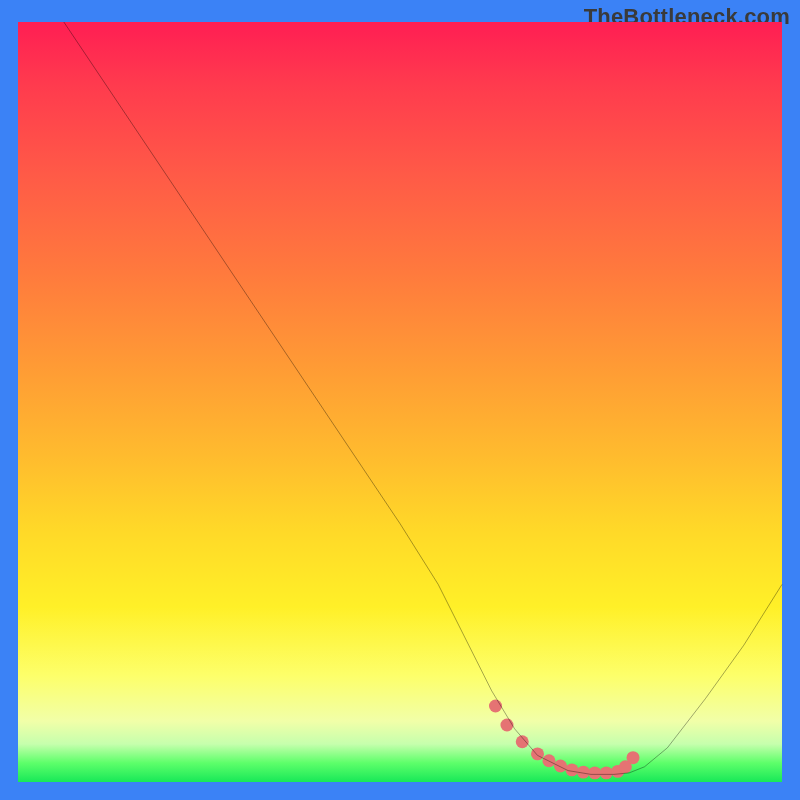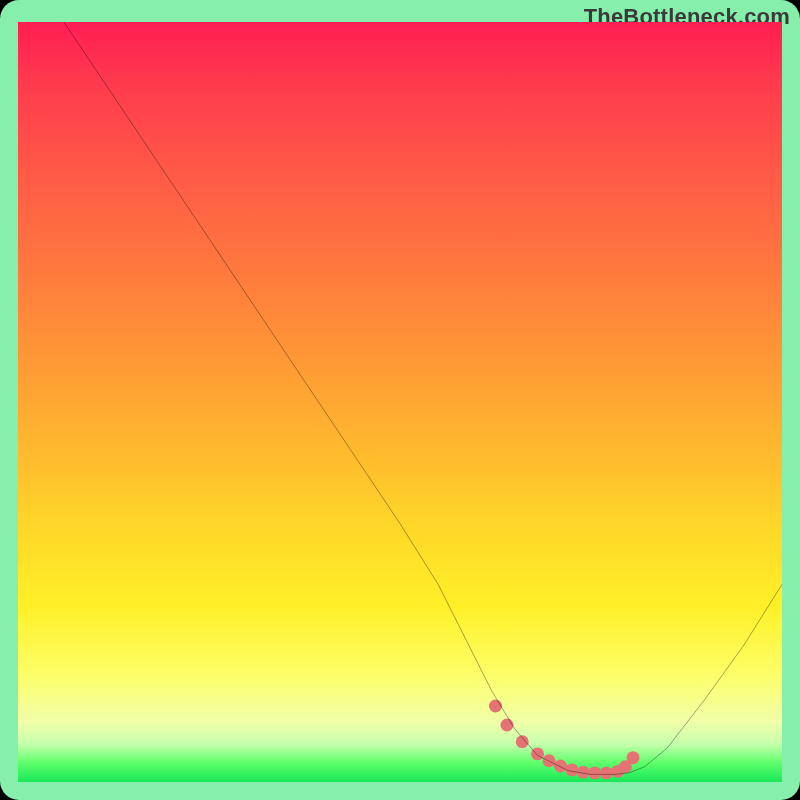--- a/index.html
+++ b/index.html
@@ -8,22 +8,21 @@
     width: 800px;
     height: 800px;
     background: #000;
     font-family: Arial, Helvetica, sans-serif;
     overflow: hidden;
   }
   .stage {
     position: relative;
     width: 800px;
     height: 800px;
-    background: #86efac;
-    border-radius: 19px;
+    background: #3b82f6;
   }
   .watermark {
     position: absolute;
     top: 4px;
     right: 10px;
     color: #3a3a3a;
     font-size: 22px;
     font-weight: 600;
     letter-spacing: 0.2px;
     user-select: none;

